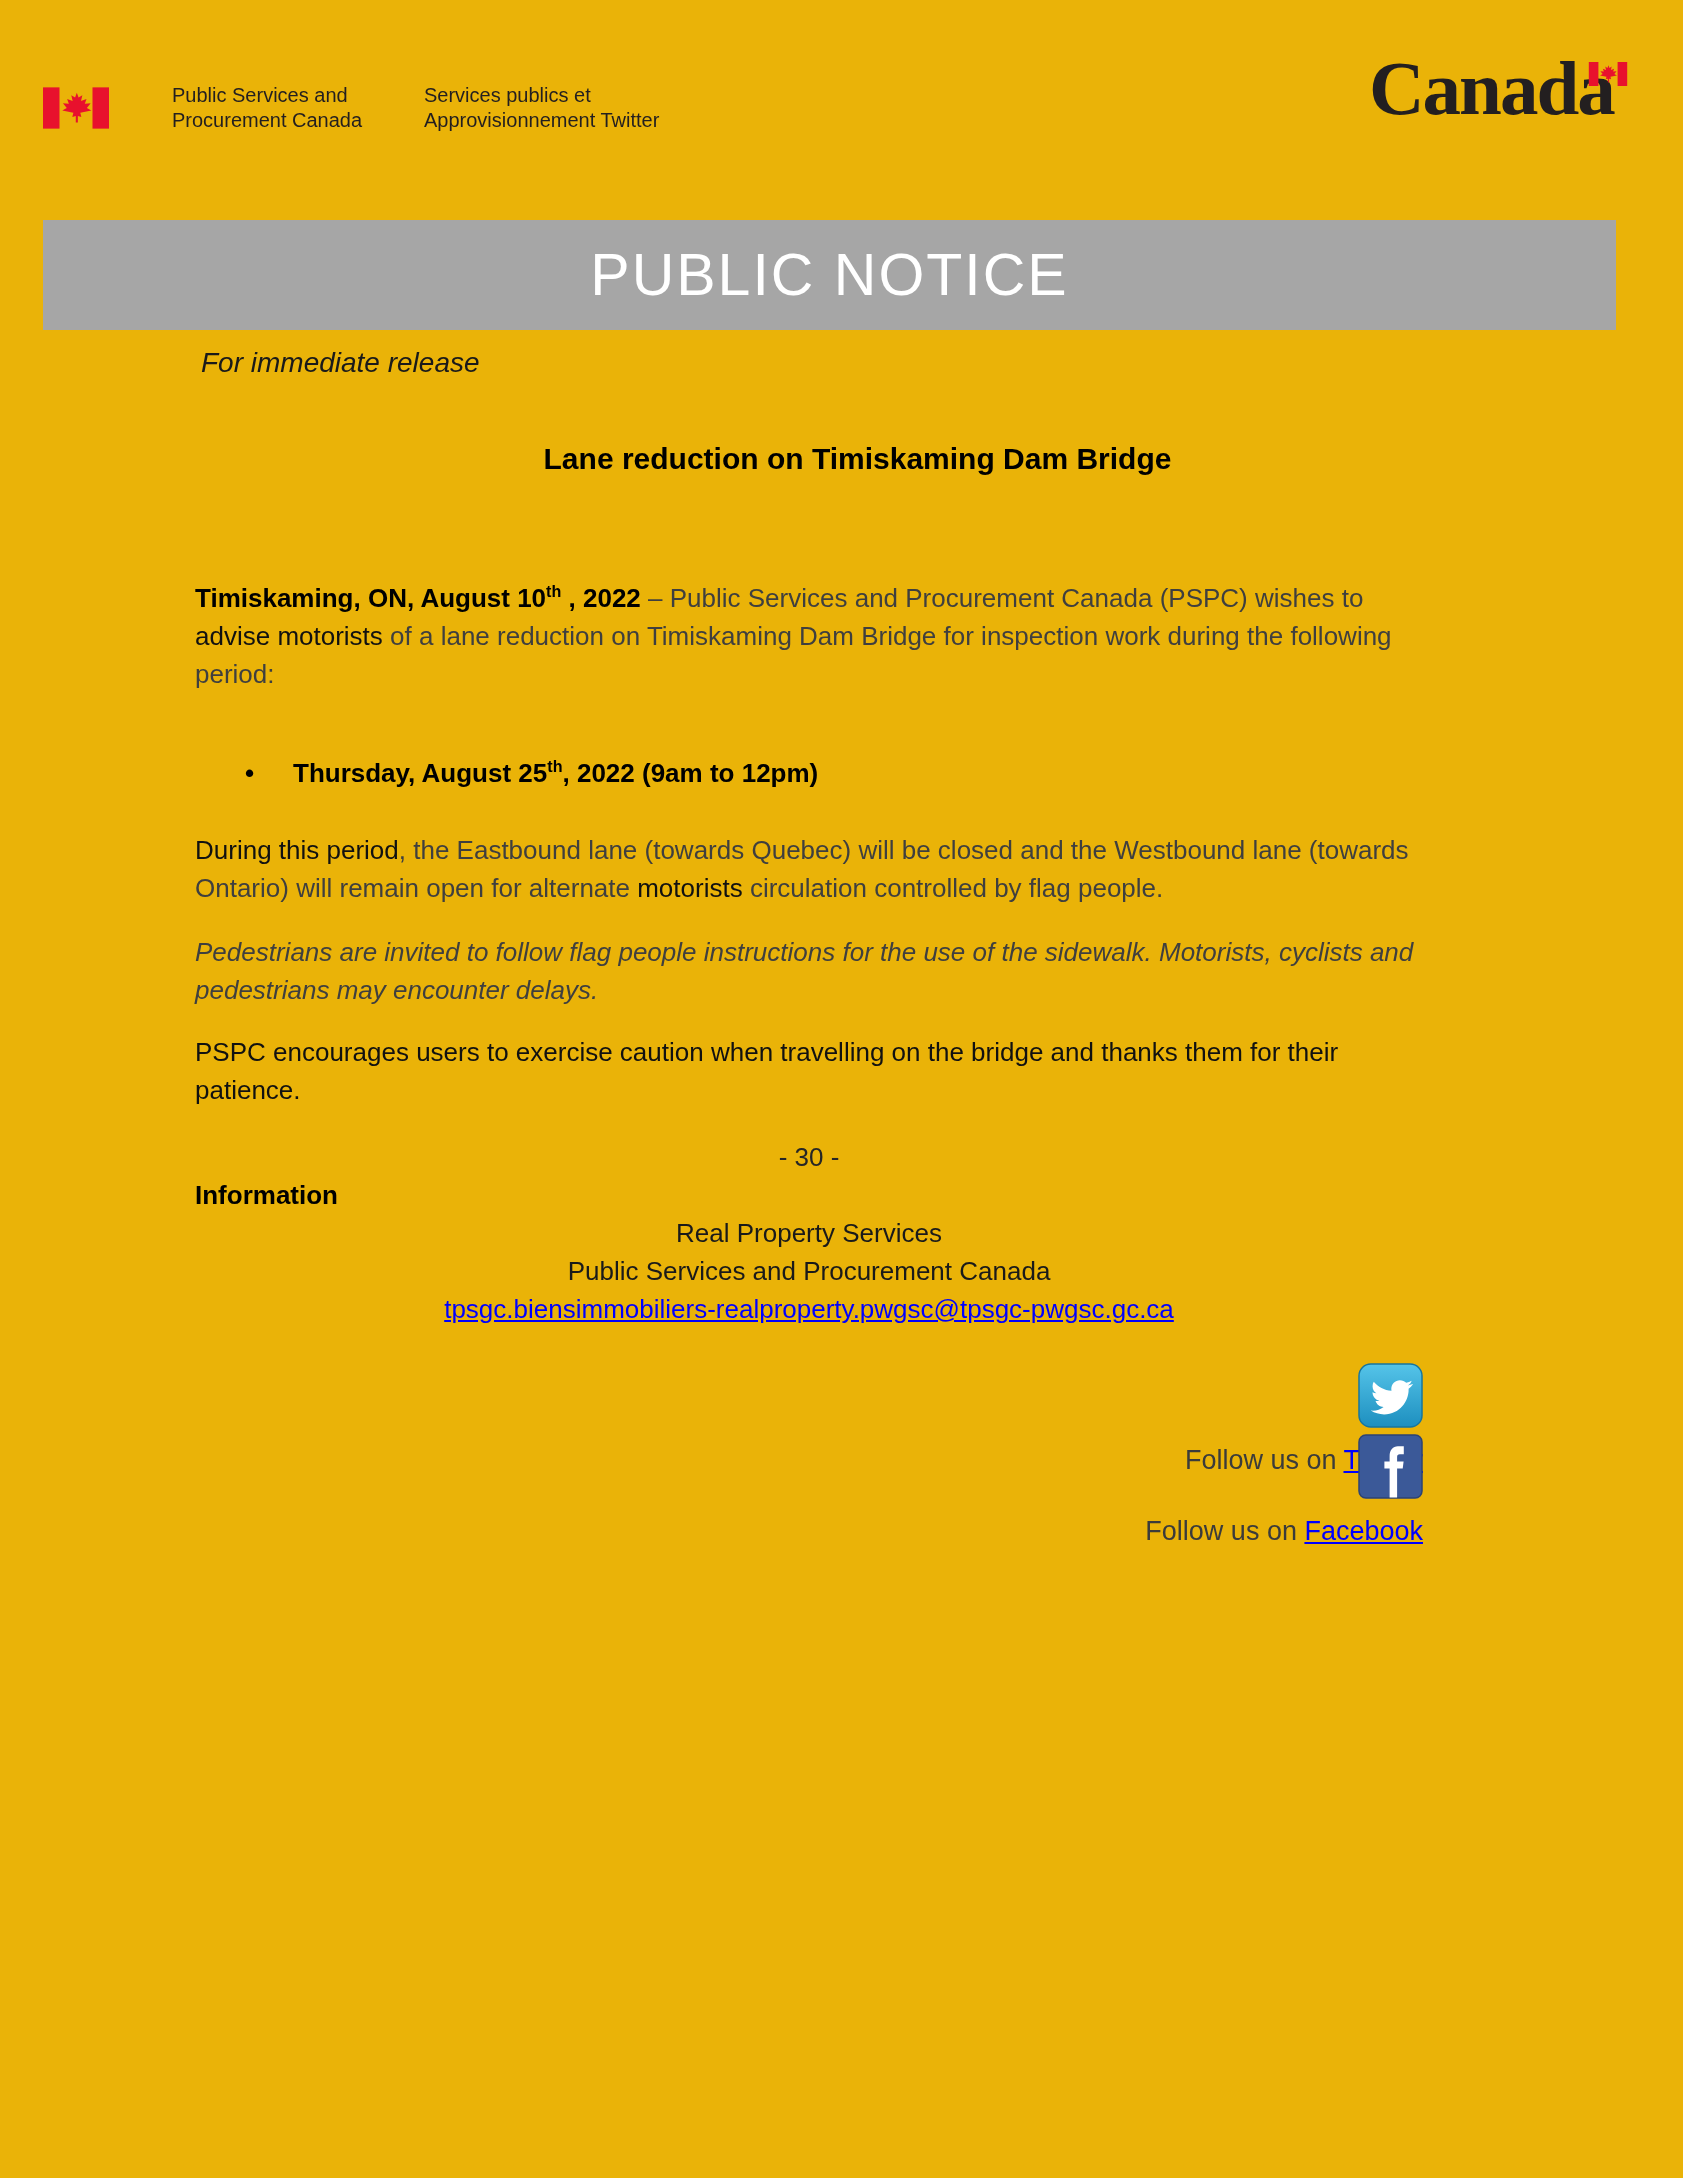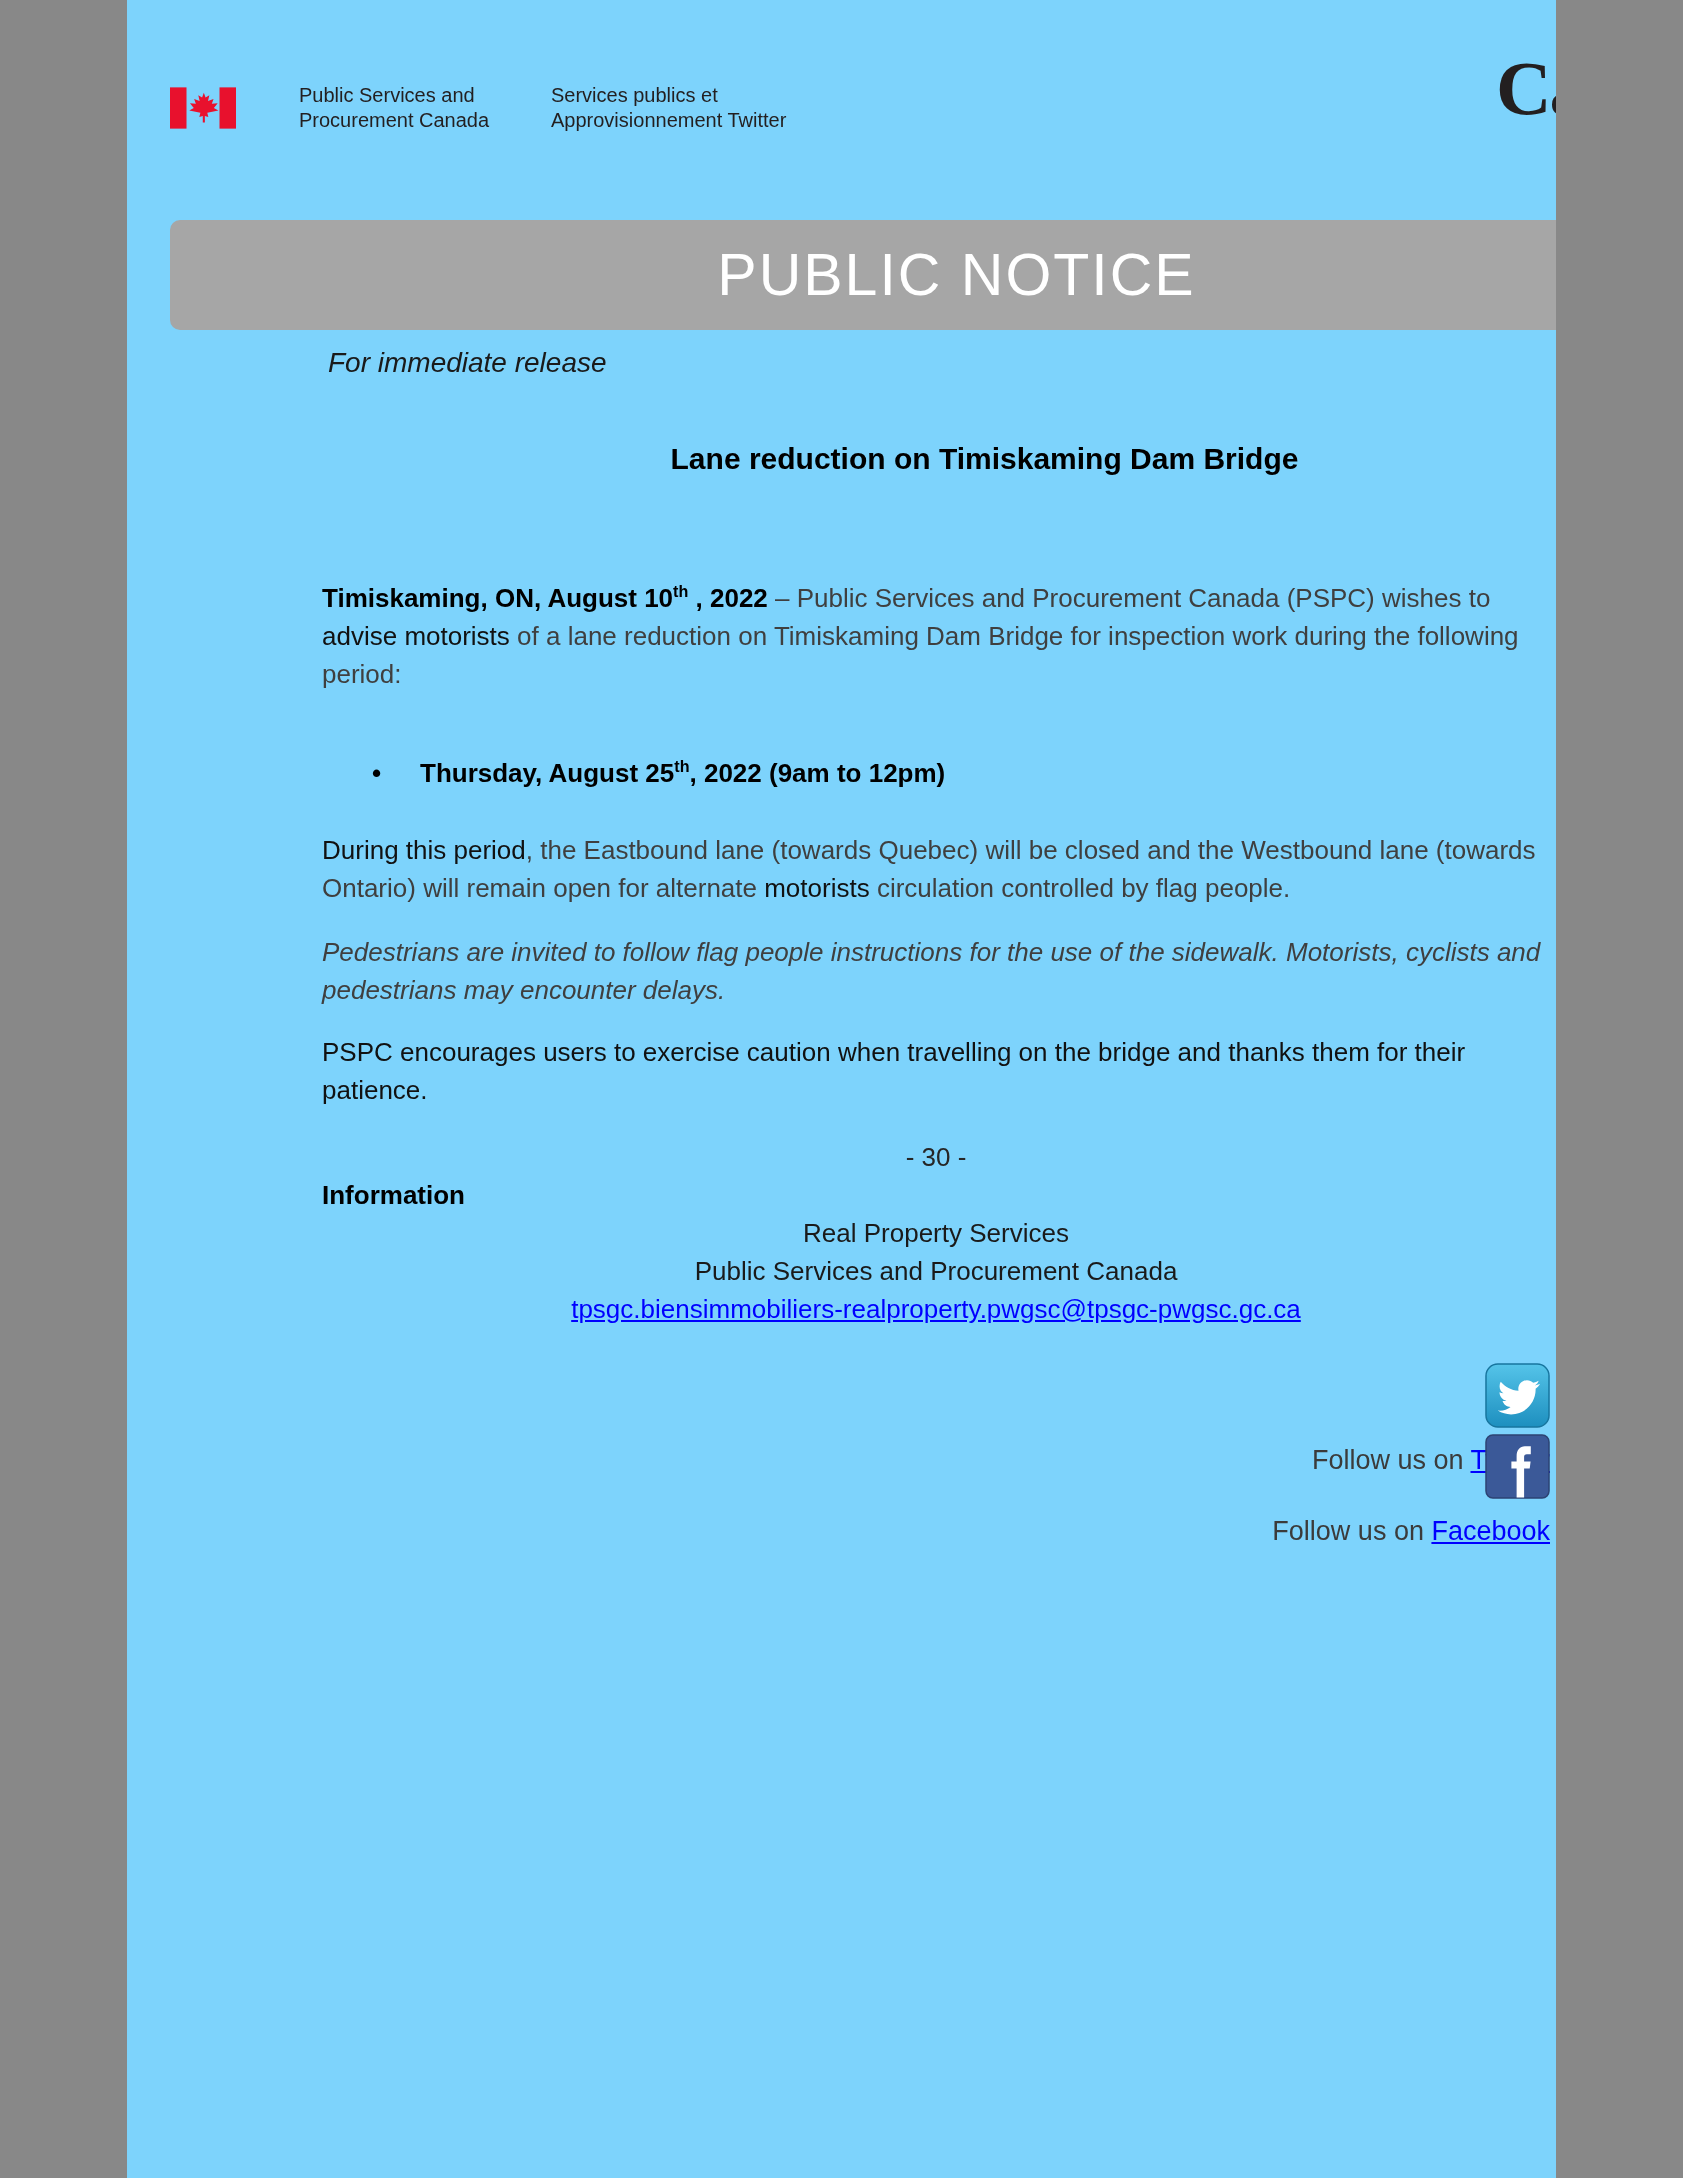--- a/index.html
+++ b/index.html
@@ -1,35 +1,35 @@
 <!DOCTYPE html>
 <html><head>
 <meta charset="utf-8">
 <style>
   html,body{margin:0;padding:0;background:#888;}
   .page{
-    position:relative;width:1429px;height:2178px;background:#7dd3fc;
+    position:relative;width:1683px;height:2178px;background:#eab308;
     font-family:"Liberation Sans",sans-serif;color:#3f3f3f;overflow:hidden;
     margin:0 auto;
   }
   
   .dept-sig{position:absolute;left:43px;top:83px;height:50px;}
   .dept-flag{position:absolute;left:0;top:4px;}
   .dept-en{position:absolute;left:129px;top:0;font-size:20px;line-height:25px;color:#231f20;white-space:nowrap;}
   .dept-fr{position:absolute;left:381px;top:0;font-size:20px;line-height:25px;color:#231f20;white-space:nowrap;}
   .wordmark{
     position:absolute;left:1369px;top:48px;
     font-family:"Liberation Serif",serif;font-weight:700;font-size:77px;line-height:81px;
     letter-spacing:-2px;color:#231f20;padding-right:6px;
   }
   .wm-flag{position:absolute;top:14px;right:-10px;}
   
   .banner{
     position:absolute;left:43px;top:220px;width:1573px;height:110px;background:#a6a6a6;
-    display:flex;align-items:center;justify-content:center;border-radius:10px;
+    display:flex;align-items:center;justify-content:center;
   }
   .banner-text{color:#ffffff;font-size:59px;letter-spacing:2px;font-weight:400;}
   
   .release{position:absolute;left:201px;top:347px;font-style:italic;font-size:28px;color:#1a1a1a;}
   .doc-title{position:absolute;left:16px;top:442px;width:1683px;text-align:center;font-size:30px;font-weight:700;color:#000;}
   
   .body{position:absolute;left:195px;top:579px;width:1228px;font-size:26px;line-height:38px;}
   .body p{margin:0;}
   .b{font-weight:700;color:#000;}
   .k{color:#111;}

